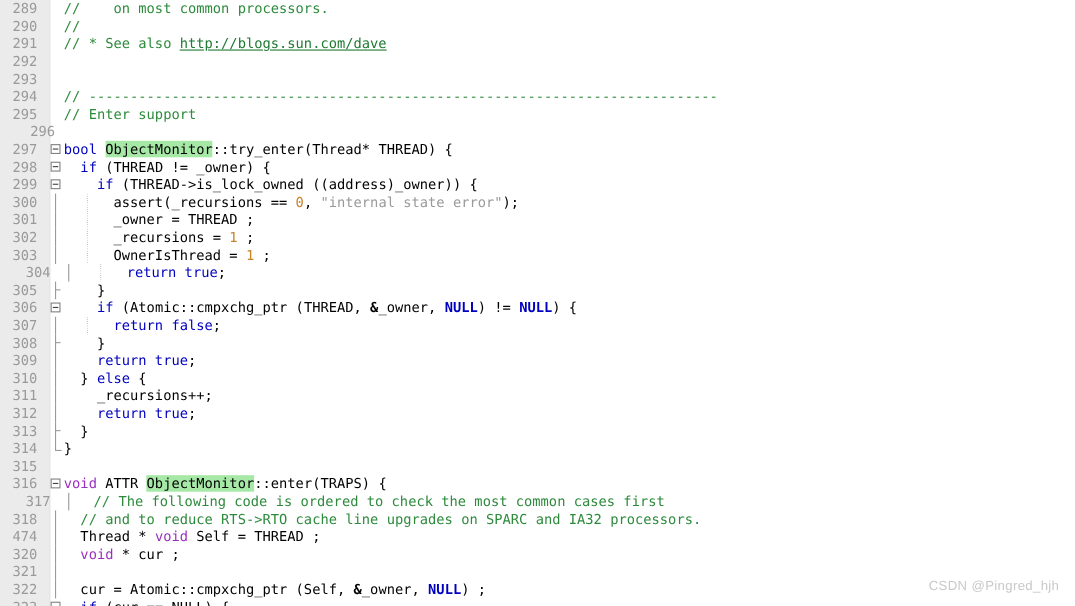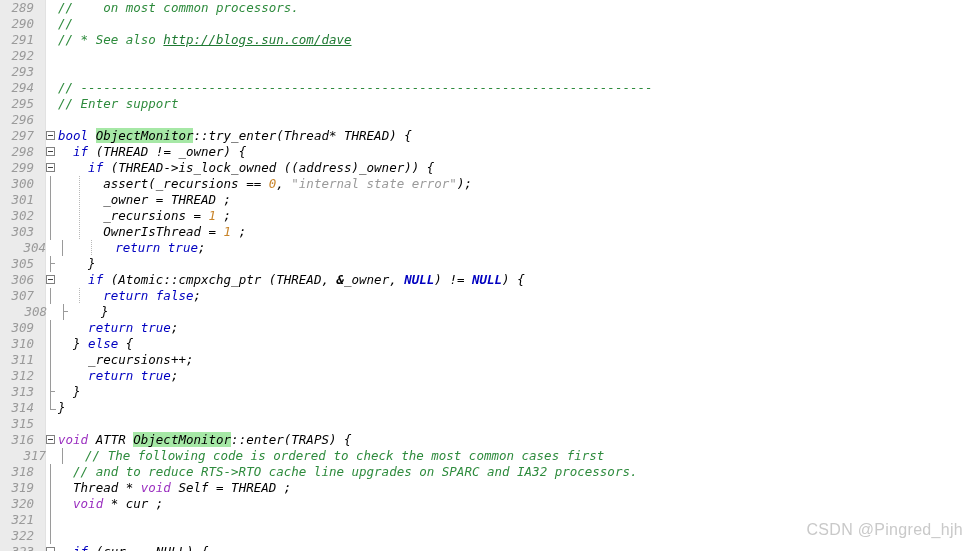--- a/index.html
+++ b/index.html
@@ -40,21 +40,20 @@
     background: #ffffff;
   }
 
   
   .row {
     position: relative;
     height: 16px;
     line-height: 16px;
     white-space: pre;
     font-size: 12.5px;
-    font-style: italic;
   }
   .lineno {
     position: absolute;
     left: 0;
     top: 0;
     width: 34px;
     text-align: right;
     color: #9a9a9a;
     font-size: 12.5px;
     font-family: "DejaVu Sans Mono", "Liberation Mono", monospace;
@@ -139,63 +138,63 @@
   .nullkw    { color: #0000c0; font-weight: bold; }
   .amp       { color: #000000; font-weight: bold; }
   .hl        { background: #a6e8a6; color: #000000; }  
 
   
   .watermark {
     position: absolute;
     right: 14px;
     bottom: 12px;
     color: #c9c9c9;
-    font-size: 16px;
+    font-size: 12px;
     font-family: "Liberation Sans", sans-serif;
     letter-spacing: 0.3px;
     user-select: none;
   }
 </style>
 </head>
 <body>
 
 <div id="editor">
   <div class="gutter-bg"></div>
   <div class="fold-bg"></div>
   <div id="rows">
       <div class="row" style="top: 0px; position: absolute; left: 0px; width: 977px;"><span class="lineno">289</span><span class="code"><span class="cmt">//    on most common processors.</span></span></div>
       <div class="row" style="top: 16px; position: absolute; left: 0px; width: 977px;"><span class="lineno">290</span><span class="code"><span class="cmt">//</span></span></div>
       <div class="row" style="top: 32px; position: absolute; left: 0px; width: 977px;"><span class="lineno">291</span><span class="code"><span class="cmt">// * See also </span><span class="lnk">http://blogs.sun.com/dave</span></span></div>
       <div class="row" style="top: 48px; position: absolute; left: 0px; width: 789px;"><span class="lineno">292</span><span class="code"></span></div>
       <div class="row" style="top: 64px; position: absolute; left: 0px; width: 977px;"><span class="lineno">293</span><span class="code"></span></div>
       <div class="row" style="top: 80px; position: absolute; left: 0px; width: 977px;"><span class="lineno">294</span><span class="code"><span class="cmt">// ----------------------------------------------------------------------------</span></span></div>
       <div class="row" style="top: 96px; position: absolute; left: 0px; width: 977px;"><span class="lineno">295</span><span class="code"><span class="cmt">// Enter support</span></span></div>
-      <div class="row" style="top: 112px; position: absolute; left: 0px; width: 942px;"><span class="lineno">296</span><span class="code"></span></div>
+      <div class="row" style="top: 112px; position: absolute; left: 16px; width: 942px;"><span class="lineno">296</span><span class="code"></span></div>
       <div class="row" style="top: 128px; position: absolute; left: 0px; width: 977px;"><span class="lineno">297</span><span class="foldbox"></span><span class="code"><span class="kw">bool </span><span class="hl">ObjectMonitor</span><span class="ident">::try_enter(Thread* THREAD) {</span></span></div>
       <div class="row" style="top: 144px; position: absolute; left: 0px; width: 977px;"><span class="lineno">298</span><span class="foldbox"></span><span class="code"><span class="ident">  </span><span class="kw">if</span><span class="ident"> (THREAD != _owner) {</span></span></div>
       <div class="row" style="top: 160px; position: absolute; left: 0px; width: 977px;"><span class="lineno">299</span><span class="foldbox"></span><span class="code"><span class="ident">    </span><span class="kw">if</span><span class="ident"> (THREAD-&gt;is_lock_owned ((address)_owner)) {</span></span></div>
       <div class="row" style="top: 176px; position: absolute; left: 0px; width: 977px;"><span class="lineno">300</span><span class="foldline"></span><span class="indent" style="left: 79px;"></span><span class="code"><span class="ident">      assert(_recursions == </span><span class="num">0</span><span class="ident">, </span><span class="str">"internal state error"</span><span class="ident">);</span></span></div>
       <div class="row" style="top: 192px; position: absolute; left: 0px; width: 977px;"><span class="lineno">301</span><span class="foldline"></span><span class="indent" style="left: 79px;"></span><span class="code"><span class="ident">      _owner = THREAD ;</span></span></div>
       <div class="row" style="top: 208px; position: absolute; left: 0px; width: 977px;"><span class="lineno">302</span><span class="foldline"></span><span class="indent" style="left: 79px;"></span><span class="code"><span class="ident">      _recursions = </span><span class="num">1</span><span class="ident"> ;</span></span></div>
       <div class="row" style="top: 224px; position: absolute; left: 0px; width: 977px;"><span class="lineno">303</span><span class="foldline"></span><span class="indent" style="left: 79px;"></span><span class="code"><span class="ident">      OwnerIsThread = </span><span class="num">1</span><span class="ident"> ;</span></span></div>
       <div class="row" style="top: 240px; position: absolute; left: 12px; width: 977px;"><span class="lineno">304</span><span class="foldline"></span><span class="indent" style="left: 79px;"></span><span class="code"><span class="ident">      </span><span class="kw">return true</span><span class="ident">;</span></span></div>
       <div class="row" style="top: 256px; position: absolute; left: 0px; width: 977px;"><span class="lineno">305</span><span class="foldline"></span><span class="foldtick"></span><span class="code"><span class="ident">    }</span></span></div>
       <div class="row" style="top: 272px; position: absolute; left: 0px; width: 977px;"><span class="lineno">306</span><span class="foldbox"></span><span class="code"><span class="ident">    </span><span class="kw">if</span><span class="ident"> (Atomic::cmpxchg_ptr (THREAD, </span><span class="amp">&amp;</span><span class="ident">_owner, </span><span class="nullkw">NULL</span><span class="ident">) != </span><span class="nullkw">NULL</span><span class="ident">) {</span></span></div>
       <div class="row" style="top: 288px; position: absolute; left: 0px; width: 977px;"><span class="lineno">307</span><span class="foldline"></span><span class="indent" style="left: 79px;"></span><span class="code"><span class="ident">      </span><span class="kw">return false</span><span class="ident">;</span></span></div>
-      <div class="row" style="top: 304px; position: absolute; left: 13px; width: 785px;"><span class="lineno">308</span><span class="foldline"></span><span class="foldtick"></span><span class="code"><span class="ident">    }</span></span></div>
+      <div class="row" style="top: 304px; position: absolute; left: 0px; width: 785px;"><span class="lineno">308</span><span class="foldline"></span><span class="foldtick"></span><span class="code"><span class="ident">    }</span></span></div>
       <div class="row" style="top: 320px; position: absolute; left: 0px; width: 977px;"><span class="lineno">309</span><span class="foldline"></span><span class="code"><span class="ident">    </span><span class="kw">return true</span><span class="ident">;</span></span></div>
       <div class="row" style="top: 336px; position: absolute; left: 0px; width: 977px;"><span class="lineno">310</span><span class="foldline"></span><span class="code"><span class="ident">  } </span><span class="kw">else</span><span class="ident"> {</span></span></div>
       <div class="row" style="top: 352px; position: absolute; left: 0px; width: 977px;"><span class="lineno">311</span><span class="foldline"></span><span class="code"><span class="ident">    _recursions++;</span></span></div>
       <div class="row" style="top: 368px; position: absolute; left: 0px; width: 977px; padding-left: 15px;"><span class="lineno">312</span><span class="foldline"></span><span class="code"><span class="ident">    </span><span class="kw">return true</span><span class="ident">;</span></span></div>
       <div class="row" style="top: 384px; position: absolute; left: 0px; width: 977px;"><span class="lineno">313</span><span class="foldline"></span><span class="foldtick"></span><span class="code"><span class="ident">  }</span></span></div>
       <div class="row" style="top: 400px; position: absolute; left: 0px; width: 977px;"><span class="lineno">314</span><span class="foldend"></span><span class="code"><span class="ident">}</span></span></div>
       <div class="row" style="top: 416px; position: absolute; left: 0px; width: 977px;"><span class="lineno">315</span><span class="code"></span></div>
       <div class="row" style="top: 432px; position: absolute; left: 0px; width: 904px;"><span class="lineno">316</span><span class="foldbox"></span><span class="code"><span class="kw2">void</span><span class="ident"> ATTR </span><span class="hl">ObjectMonitor</span><span class="ident">::enter(TRAPS) {</span></span></div>
       <div class="row" style="top: 448px; position: absolute; left: 12px; width: 977px;"><span class="lineno">317</span><span class="foldline"></span><span class="code"><span class="cmt">  // The following code is ordered to check the most common cases first</span></span></div>
       <div class="row" style="top: 464px; position: absolute; left: 0px; width: 977px;"><span class="lineno">318</span><span class="foldline"></span><span class="code"><span class="cmt">  // and to reduce RTS-&gt;RTO cache line upgrades on SPARC and IA32 processors.</span></span></div>
-      <div class="row" style="top: 480px; position: absolute; left: 0px; width: 977px;"><span class="lineno">319</span><span class="foldline"></span><span class="code"><span class="ident">  Thread * </span><span class="kw2">void</span><span class="ident"> Self = THREAD ;</span></span></div>
+      <div class="row" style="top: 480px; position: absolute; left: 0px; width: 977px;"><span class="lineno">474</span><span class="foldline"></span><span class="code"><span class="ident">  Thread * </span><span class="kw2">void</span><span class="ident"> Self = THREAD ;</span></span></div>
       <div class="row" style="top: 496px; position: absolute; left: 0px; width: 977px;"><span class="lineno">320</span><span class="foldline"></span><span class="code"><span class="ident">  </span><span class="kw2">void</span><span class="ident"> * cur ;</span></span></div>
       <div class="row" style="top: 512px; position: absolute; left: 0px; width: 977px;"><span class="lineno">321</span><span class="foldline"></span><span class="code"></span></div>
-      <div class="row" style="top: 528px; position: absolute; left: 0px; width: 977px;"><span class="lineno">322</span><span class="foldline"></span></div>
+      <div class="row" style="top: 528px; position: absolute; left: 0px; width: 977px;"><span class="lineno">322</span><span class="foldline"></span><span class="code"><span class="ident">  cur = Atomic::cmpxchg_ptr (Self, </span><span class="amp">&amp;</span><span class="ident">_owner, </span><span class="nullkw">NULL</span><span class="ident">) ;</span></span></div>
       <div class="row" style="top: 544px; position: absolute; left: 0px; width: 977px;"><span class="lineno">323</span><span class="foldbox"></span><span class="code"><span class="ident">  </span><span class="kw">if</span><span class="ident"> (cur == NULL) {</span></span></div>
     </div>
   <div class="watermark">CSDN @Pingred_hjh</div>
 </div>
 
 </body></html>

